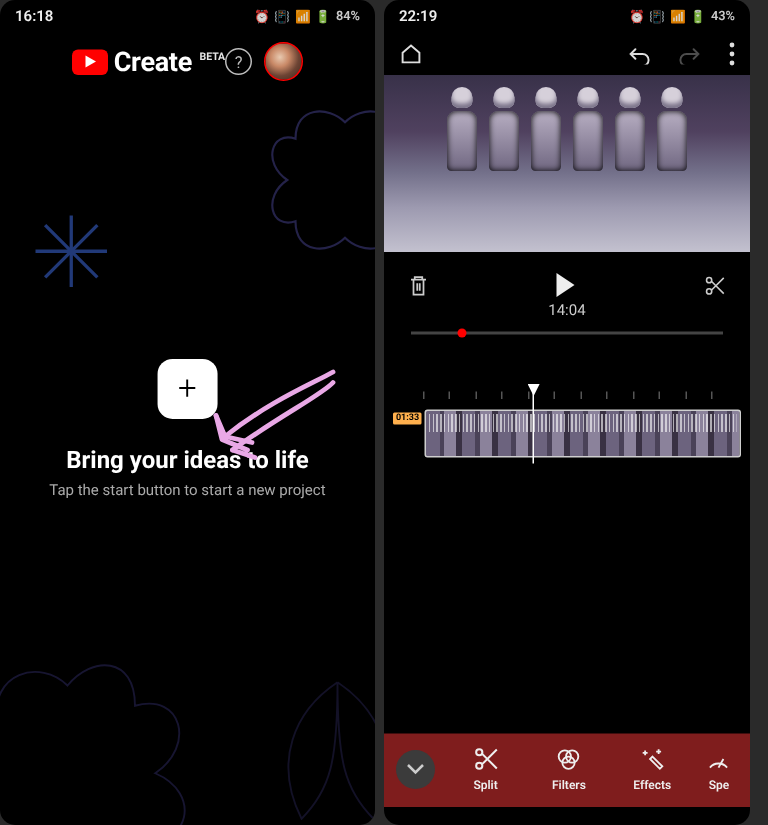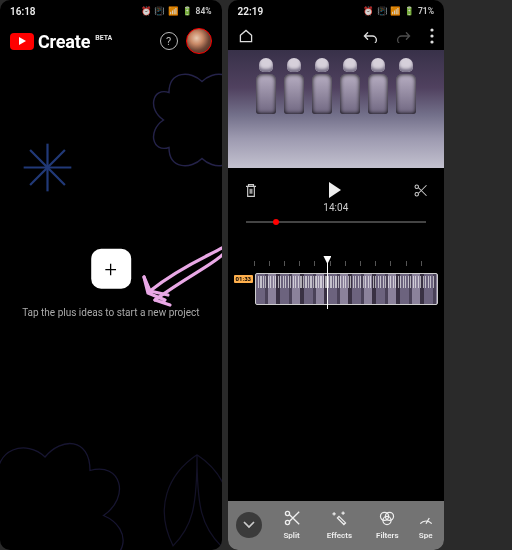--- a/index.html
+++ b/index.html
@@ -1,25 +1,25 @@
 <!DOCTYPE html>
 <html><head>
 <meta charset="utf-8">
 <style>
 * { margin: 0; padding: 0; box-sizing: border-box; }
 body { background: #2a2a2a; width: 512px; height: 550px; font-family: -apple-system, "Segoe UI", Roboto, sans-serif; color: #fff; overflow: hidden; }
-.scr-wrap { display: flex; gap: 6px; width: 444px; height: 550px; }
+.scr-wrap { display: flex; gap: 6px; width: 500px; height: 550px; }
 .screen { position: relative; background: #000; border-radius: 10px; overflow: hidden; height: 550px; }
 .screen.left { width: 256px; }
 .screen.right { width: 250px; }
 
 .statusbar { height: 22px; display: flex; justify-content: space-between; align-items: center; padding: 0 10px; font-size: 10px; font-weight: 600; color: #eee; }
 .sb-icons { display: flex; gap: 3px; align-items: center; font-size: 8.5px; opacity: 0.85; }
 
-.appbar { display: flex; align-items: center; justify-content: space-between; padding: 6px 10px 8px 10px; }
+.appbar { display: flex; align-items: center; justify-content: center; padding: 6px 10px 8px 10px; }
 .logo { display: flex; align-items: center; gap: 4px; }
 .yt-icon { width: 24px; height: 17px; background: #f00; border-radius: 4px; display: flex; align-items: center; justify-content: center; }
 .yt-icon svg { display: block; }
 .logo-txt { font-weight: 700; font-size: 18px; letter-spacing: -0.2px; }
 .beta { font-size: 7px; font-weight: 700; margin-top: -6px; margin-left: 1px; opacity: 0.9; }
 .appbar-r { display: flex; align-items: center; gap: 8px; }
 .help { width: 18px; height: 18px; border: 1.3px solid #bbb; border-radius: 50%; display: flex; align-items: center; justify-content: center; font-size: 11px; color: #bbb; cursor: pointer; }
 .avatar { width: 26px; height: 26px; border-radius: 50%; border: 1.5px solid #f00; background: radial-gradient(circle at 40% 38%, #e8c9b0 0%, #c98967 30%, #6d4434 60%, #3a2318 100%); cursor: pointer; }
 
 .deco { position: absolute; pointer-events: none; opacity: 0.6; }
@@ -54,21 +54,21 @@
 .timeline { margin-top: 50px; padding: 0 6px; }
 .tl-row { display: flex; align-items: center; height: 32px; gap: 2px; position: relative; }
 .ruler { position: absolute; top: -12px; left: 20px; right: 2px; height: 10px; display: flex; }
 .ruler span { flex: 1; border-left: 1px solid #555; height: 5px; }
 .tl-badge { font-size: 6px; font-weight: 700; color: #000; background: #ffb04d; border-radius: 1px; padding: 1px 2px; line-height: 1; align-self: flex-start; margin-top: 2px; }
 .clip-strip { flex: 1; height: 32px; background: repeating-linear-gradient(90deg,#6c637e 0 9px,#4a4258 9px 12px,#8b829b 12px 20px,#393143 20px 24px); border: 1.2px solid #cfcfcf; border-radius: 2px; position: relative; overflow: hidden; }
 .wave { position: absolute; inset: 2px 2px auto 2px; height: 12px; background: repeating-linear-gradient(90deg,#fff 0 1px, transparent 1px 2.5px); opacity: 0.6; }
 .playhead { position: absolute; top: -14px; bottom: -4px; left: 93px; width: 1.5px; background: #fff; }
 .playhead::before { content: ""; position: absolute; top: -3px; left: -3.2px; width: 8px; height: 8px; background: #fff; clip-path: polygon(0 0, 100% 0, 50% 100%); }
 
-.bottom-tools { position: absolute; left: 0; right: 0; bottom: 0; display: flex; align-items: center; padding: 8px 4px 10px 4px; background: #737373; }
+.bottom-tools { position: absolute; left: 0; right: 0; bottom: 12px; display: flex; align-items: center; padding: 8px 4px 10px 4px; background: #7f1d1d; }
 .collapse { width: 26px; height: 26px; border-radius: 50%; background: #3b3b3b; display: flex; align-items: center; justify-content: center; margin: 0 6px 0 4px; cursor: pointer; }
 .tool { flex: 1; display: flex; flex-direction: column; align-items: center; gap: 4px; cursor: pointer; }
 .tool .lbl { font-size: 8px; font-weight: 600; color: #eee; }
 </style>
 </head>
 <body>
 
 <div class="scr-wrap">
 
   <div class="screen left">
@@ -114,21 +114,22 @@
       <path d="M100 30 C118 8 150 8 150 45 C185 35 195 75 165 95 C200 110 190 150 155 145 C162 182 125 192 105 165 C88 195 55 188 58 152 C22 162 6 125 38 105 C5 92 12 52 48 58 C42 20 80 10 100 30 Z" fill="none" stroke="#34306e" stroke-width="1.4"></path>
     </svg>
     <svg class="deco shape-leaf" viewBox="0 0 100 120">
       <path d="M50 5 C80 25 95 60 75 100 C55 80 50 60 50 5 M50 5 C20 25 5 60 25 100 C45 80 50 60 50 5" fill="none" stroke="#302c62" stroke-width="1.3"></path>
     </svg>
 
     <div class="center-block">
       <div class="plus-btn">
         <span>+</span>
       </div>
-      <div class="sub">Tap the plus ideas to start a new project</div>
+      <div class="heading">Bring your ideas to life</div>
+      <div class="sub">Tap the start button to start a new project</div>
     </div>
 
     <svg class="arrow-ov" width="95" height="80" viewBox="0 0 95 80">
       <g fill="none" stroke="#e9a8e6" stroke-width="3.2" stroke-linecap="round" stroke-linejoin="round">
         <path d="M82 3 C70 10 40 22 10 46"></path>
         <path d="M82 10 C75 18 45 33 15 55"></path>
         <path d="M10 46 L4 32 M10 46 L28 50"></path>
         <path d="M15 55 L30 60 M4 32 L8 48 L25 55"></path>
       </g>
       <path d="M6 34 L10 48 L27 55 L14 52 L6 34Z" fill="#e9a8e6"></path>
@@ -136,21 +137,21 @@
   </div>
 
   <div class="screen right">
     <div class="statusbar">
       <span>22:19</span>
       <span class="sb-icons">
         <span>⏰</span>
         <span>📳</span>
         <span>📶</span>
         <span>🔋</span>
-        <span>71%</span>
+        <span>43%</span>
       </span>
     </div>
 
     <div class="r-top">
       <div class="r-nav-l">
         <span class="ic">
           <svg width="16" height="16" viewBox="0 0 20 20" fill="none" stroke="#ddd" stroke-width="1.6">
               <path d="M3 9 L10 3 L17 9 V17 H3 Z"></path>
             </svg>
         </span>
@@ -264,31 +265,31 @@
       <div class="tool">
         <svg width="18" height="18" viewBox="0 0 20 20" fill="none" stroke="#eee" stroke-width="1.5">
             <circle cx="5" cy="5" r="2.3"></circle>
             <circle cx="5" cy="15" r="2.3"></circle>
             <path d="M7 6 L18 17 M7 14 L18 3"></path>
           </svg>
         <span class="lbl">Split</span>
       </div>
       <div class="tool">
         <svg width="18" height="18" viewBox="0 0 22 22" fill="none" stroke="#eee" stroke-width="1.5">
-            <path d="M5 4 L5 8 M3 6 L7 6 M16 3 L16 7 M14 5 L18 5 M11 9 L19 17 L17 19 L9 11 Z"></path>
-          </svg>
-        <span class="lbl">Effects</span>
-      </div>
-      <div class="tool">
-        <svg width="18" height="18" viewBox="0 0 22 22" fill="none" stroke="#eee" stroke-width="1.5">
             <circle cx="8" cy="9" r="5"></circle>
             <circle cx="14" cy="9" r="5"></circle>
             <circle cx="11" cy="14" r="5"></circle>
           </svg>
         <span class="lbl">Filters</span>
+      </div>
+      <div class="tool">
+        <svg width="18" height="18" viewBox="0 0 22 22" fill="none" stroke="#eee" stroke-width="1.5">
+            <path d="M5 4 L5 8 M3 6 L7 6 M16 3 L16 7 M14 5 L18 5 M11 9 L19 17 L17 19 L9 11 Z"></path>
+          </svg>
+        <span class="lbl">Effects</span>
       </div>
       <div class="tool" style="flex:0.6;overflow:hidden">
         <svg width="18" height="18" viewBox="0 0 22 22" fill="none" stroke="#eee" stroke-width="1.5">
             <path d="M4 18 A9 9 0 0 1 18 18"></path>
             <path d="M11 18 L15 11"></path>
           </svg>
         <span class="lbl">Spe</span>
       </div>
     </div>
   </div>

